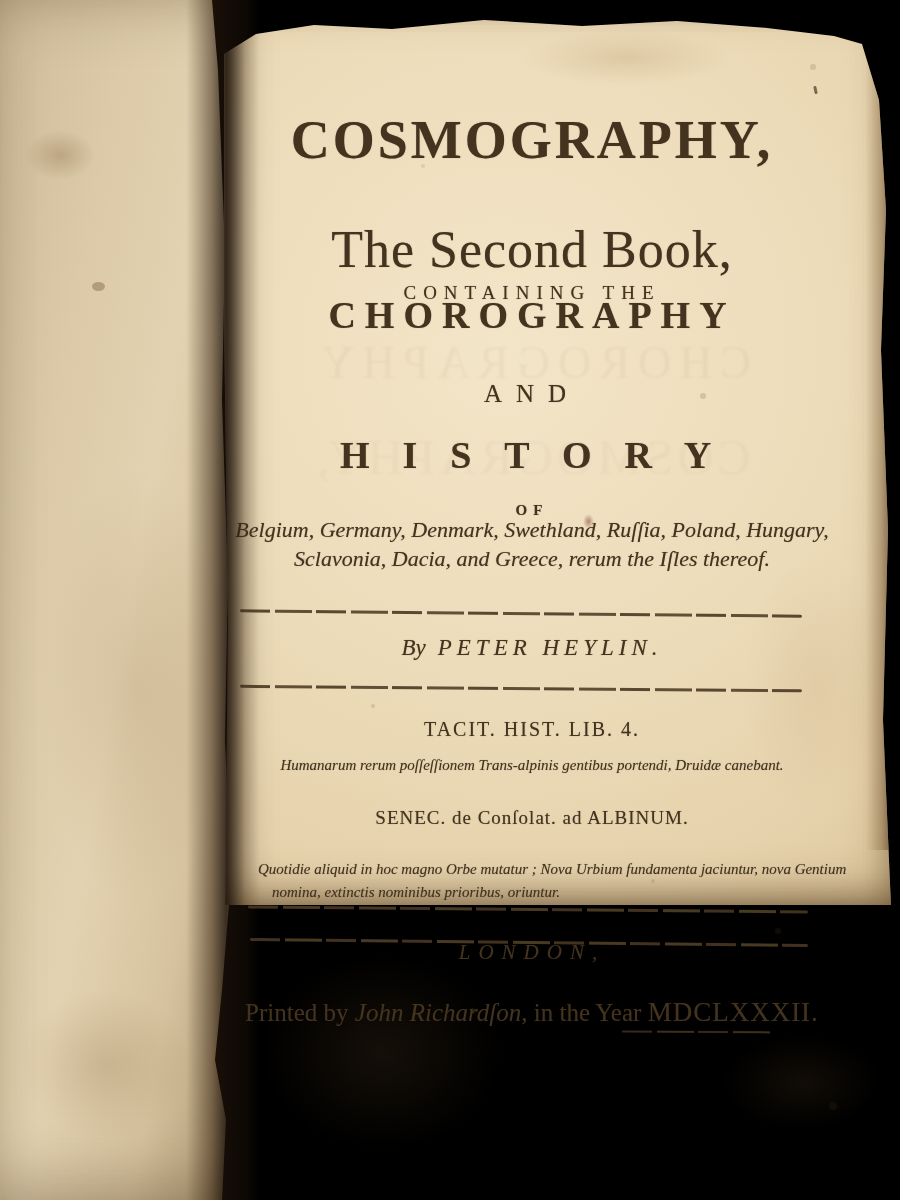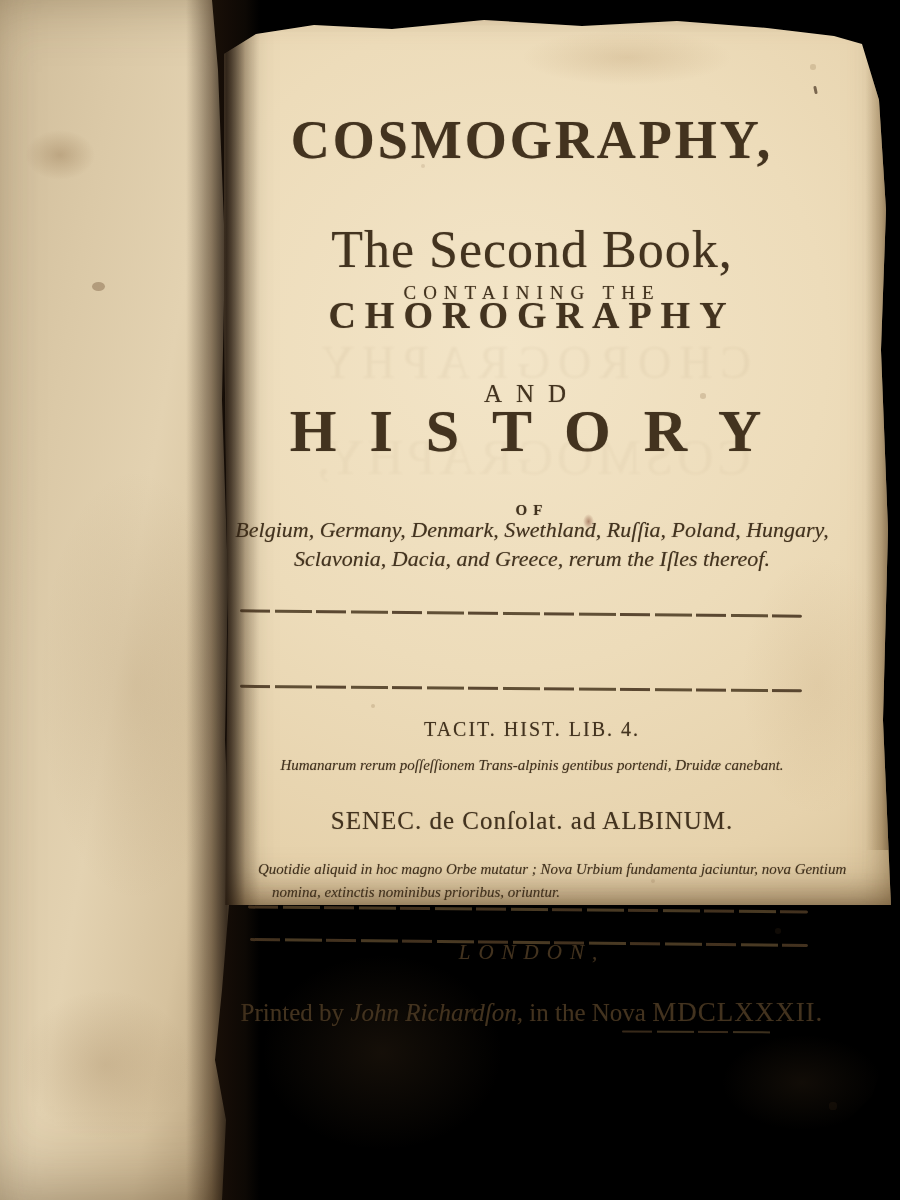--- a/index.html
+++ b/index.html
@@ -47,29 +47,29 @@
   }
 
   
   .line{position:absolute;left:10px;width:600px;text-align:center;line-height:1;white-space:nowrap;
         text-shadow:0 0 1px rgba(60,45,25,.45);}
   .t-main      {top:113px;font-size:54px;font-weight:700;letter-spacing:3px;}
   .t-sub       {top:212px;font-size:52px;font-weight:400;letter-spacing:1px;margin-top:12px;}
   .t-containing{top:283px;font-size:19px;letter-spacing:7px;}
   .t-choro     {top:296px;font-size:38px;font-weight:700;letter-spacing:9px;}
   .t-and       {top:381px;font-size:25px;letter-spacing:14px;}
-  .t-history   {top:401px;font-size:60px;font-weight:700;letter-spacing:33px;padding-left:20px;}
+  .t-history   {top:436px;font-size:38px;font-weight:700;letter-spacing:33px;padding-left:20px;}
   .t-of        {top:503px;font-size:15px;letter-spacing:6px;font-weight:bold;}
   .t-regions1  {top:519px;font-size:22px;font-style:italic;}
   .t-regions2  {top:548px;font-size:22px;font-style:italic;}
   .t-byline    {top:636px;font-size:23px;font-style:italic;}
   .t-byline .author{letter-spacing:5px;margin-left:12px;}
   .t-tacit-h   {top:719px;font-size:20px;letter-spacing:2px;}
   .t-tacit-q   {top:758px;font-size:15px;font-style:italic;}
-  .t-senec-h   {top:808px;font-size:25px;letter-spacing:1px;}
+  .t-senec-h   {top:808px;font-size:19px;letter-spacing:1px;}
   .t-senec-q   {top:858px;left:36px;width:600px;text-align:left;font-size:15px;font-style:italic;
                 line-height:22.5px;white-space:nowrap;}
   .t-senec-q .q2{padding-left:14px;}
   .t-city      {top:942px;font-size:21px;font-style:italic;letter-spacing:8px;}
   .t-imprint   {top:999px;font-size:25px;}
   .t-imprint .printer{font-style:italic;}
   .t-imprint .year{font-size:27px;letter-spacing:1px;margin-top:44px;}
 
   
   .rule{position:absolute;height:2.6px;border-radius:2px;opacity:.9;
@@ -146,35 +146,36 @@
     <div class="line t-sub">The Second Book,</div>
     <div class="line t-containing">CONTAINING THE</div>
     <div class="line t-choro">CHOROGRAPHY</div>
     <div class="line t-and">AND</div>
     <div class="line t-history">HISTORY</div>
     <div class="line t-of">OF</div>
     <div class="line t-regions1">Belgium, Germany, Denmark, Swethland, Ruſſia, Poland, Hungary,</div>
     <div class="line t-regions2">Sclavonia, Dacia, and Greece, rerum the Iſles thereof.</div>
 
     <div class="rule rule-1"></div>
+    <div class="line t-byline"><span>By</span><span class="author">PETER HEYLIN.</span></div>
     <div class="rule rule-2"></div>
 
     <div class="line t-tacit-h">TACIT. HIST. LIB. 4.</div>
     <div class="line t-tacit-q">Humanarum rerum poſſeſſionem Trans-alpinis gentibus portendi, Druidæ canebant.</div>
 
     <div class="line t-senec-h">SENEC. de Conſolat. ad ALBINUM.</div>
     <div class="t-senec-q line">
       <div class="q1">Quotidie aliquid in hoc magno Orbe mutatur ; Nova Urbium fundamenta jaciuntur, nova Gentium</div>
       <div class="q2">nomina, extinctis nominibus prioribus, oriuntur.</div>
     </div>
 
     <div class="rule rule-3"></div>
     <div class="rule rule-4"></div>
 
     <div class="line t-city">LONDON,</div>
-    <div class="line t-imprint"><span>Printed by </span><span class="printer">John Richardſon</span><span>, in the Nova </span><span class="year">MDCLXXXII.</span></div>
+    <div class="line t-imprint"><span>Printed by </span><span class="printer">John Richardſon</span><span>, in the Year </span><span class="year">MDCLXXXII.</span></div>
     <div class="rule rule-year"></div>
 
   </div>
 
   <div class="gutter-shadow"></div>
 
 </div>
 
 </body></html>

